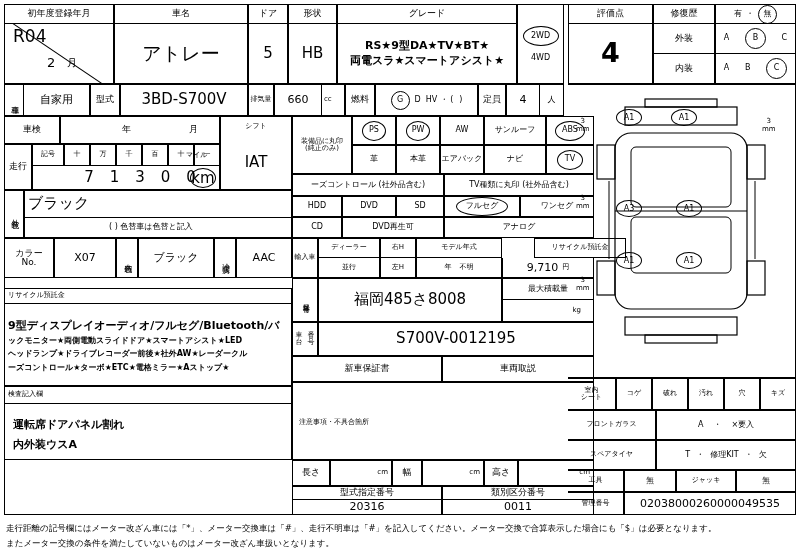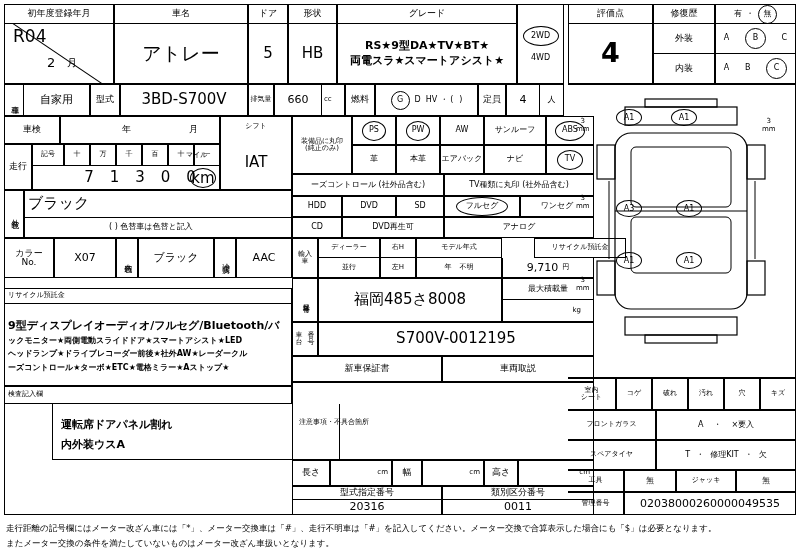--- a/index.html
+++ b/index.html
@@ -178,21 +178,21 @@
   <div class="bx sm" style="left:396px;top:196px;width:48px;height:21px;">SD</div>
   <div class="bx" style="left:444px;top:196px;width:76px;height:21px;">
       <span class="ellip sm" style="width:50px;height:17px;display:flex;align-items:center;justify-content:center;">フルセグ</span>
     </div>
   <div class="bx sm" style="left:520px;top:196px;width:74px;height:21px;">ワンセグ</div>
 
   <div class="bx sm" style="left:292px;top:217px;width:50px;height:21px;">CD</div>
   <div class="bx sm" style="left:342px;top:217px;width:102px;height:21px;">DVD再生可</div>
   <div class="bx sm" style="left:444px;top:217px;width:150px;height:21px;">アナログ</div>
 
-  <div class="bx" style="left:292px;top:238px;width:26px;height:40px;flex-direction:column;">
+  <div class="bx" style="left:292px;top:238px;width:26px;height:40px;flex-direction:row;">
     <span class="xs">輸入</span>
     <span class="xs">車</span>
   </div>
   <div class="bx xs" style="left:318px;top:238px;width:62px;height:20px;">ディーラー</div>
   <div class="bx xs" style="left:318px;top:258px;width:62px;height:20px;border-top:none;">並行</div>
   <div class="bx xs" style="left:380px;top:238px;width:36px;height:20px;">右H</div>
   <div class="bx xs" style="left:380px;top:258px;width:36px;height:20px;border-top:none;">左H</div>
   <div class="bx xs" style="left:416px;top:238px;width:86px;height:20px;">モデル年式</div>
   <div class="bx" style="left:416px;top:258px;width:86px;height:20px;border-top:none;">
     <span class="xs" style="margin-right:8px;">年</span>
@@ -219,21 +219,21 @@
 
   <div class="bx xs lft" style="left:4px;top:288px;width:288px;height:16px;">リサイクル預託金</div>
   <div class="bx" style="left:4px;top:304px;width:288px;height:82px;border-top:none;flex-direction:column;align-items:flex-start;padding:2px 2px 0 3px;">
     <div class="md b" style="line-height:1.55;">9型ディスプレイオーディオ/フルセグ/Bluetooth/バ</div>
     <div class="sm b" style="line-height:1.7;">ックモニター★両側電動スライドドア★スマートアシスト★LED</div>
     <div class="sm b" style="line-height:1.7;">ヘッドランプ★ドライブレコーダー前後★社外AW★レーダークル</div>
     <div class="sm b" style="line-height:1.7;">ーズコントロール★ターボ★ETC★電格ミラー★Aストップ★</div>
   </div>
 
   <div class="bx xs lft" style="left:4px;top:386px;width:288px;height:18px;">検査記入欄</div>
-  <div class="bx" style="left:4px;top:404px;width:288px;height:56px;border-top:none;flex-direction:column;align-items:flex-start;padding:6px 0 0 8px;margin-left:48px;">
+  <div class="bx" style="left:4px;top:404px;width:288px;height:56px;border-top:none;flex-direction:column;align-items:flex-start;padding:6px 0 0 8px;">
     <div class="md b" style="line-height:1.8;">運転席ドアパネル割れ</div>
     <div class="md b" style="line-height:1.8;">内外装ウスA</div>
   </div>
 
   <div class="bx lbl" style="left:292px;top:356px;width:150px;height:26px;">新車保証書</div>
   <div class="bx lbl" style="left:442px;top:356px;width:152px;height:26px;">車両取説</div>
   <div class="bx" style="left:292px;top:382px;width:302px;height:78px;flex-direction:column;align-items:flex-start;padding:4px 0 0 6px;">
     <div class="xs">注意事項・不具合箇所</div>
   </div>
 

